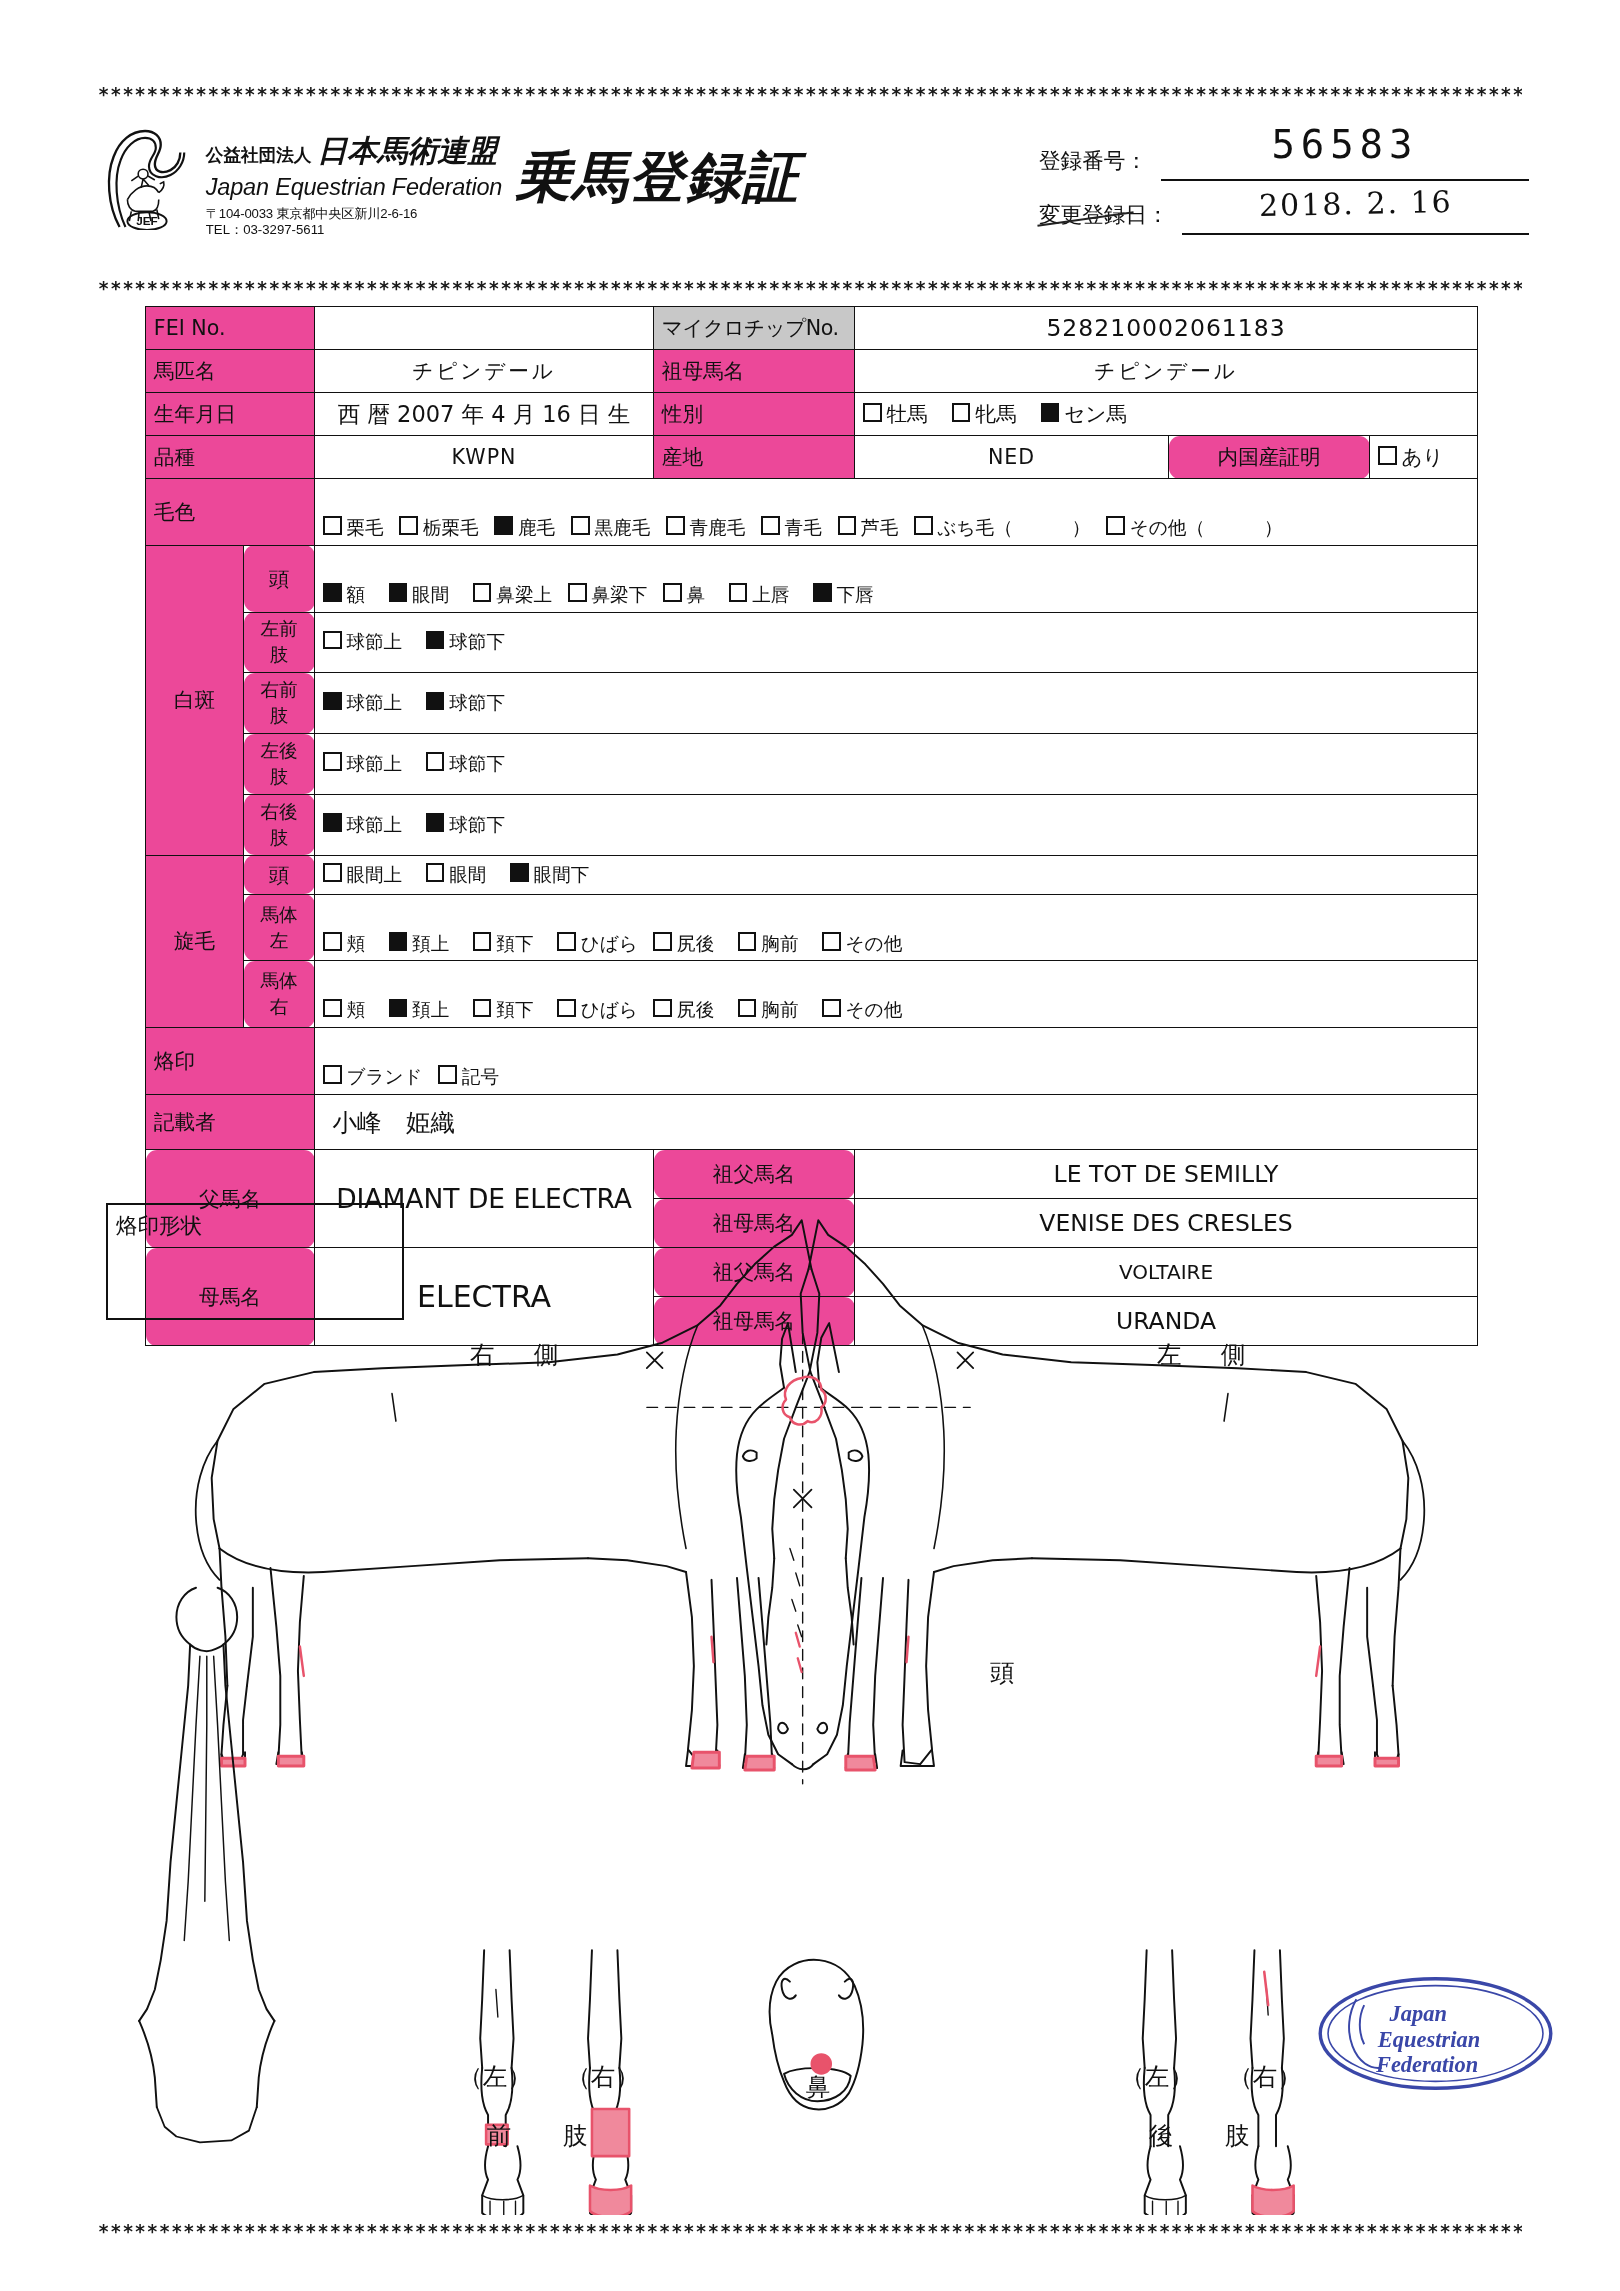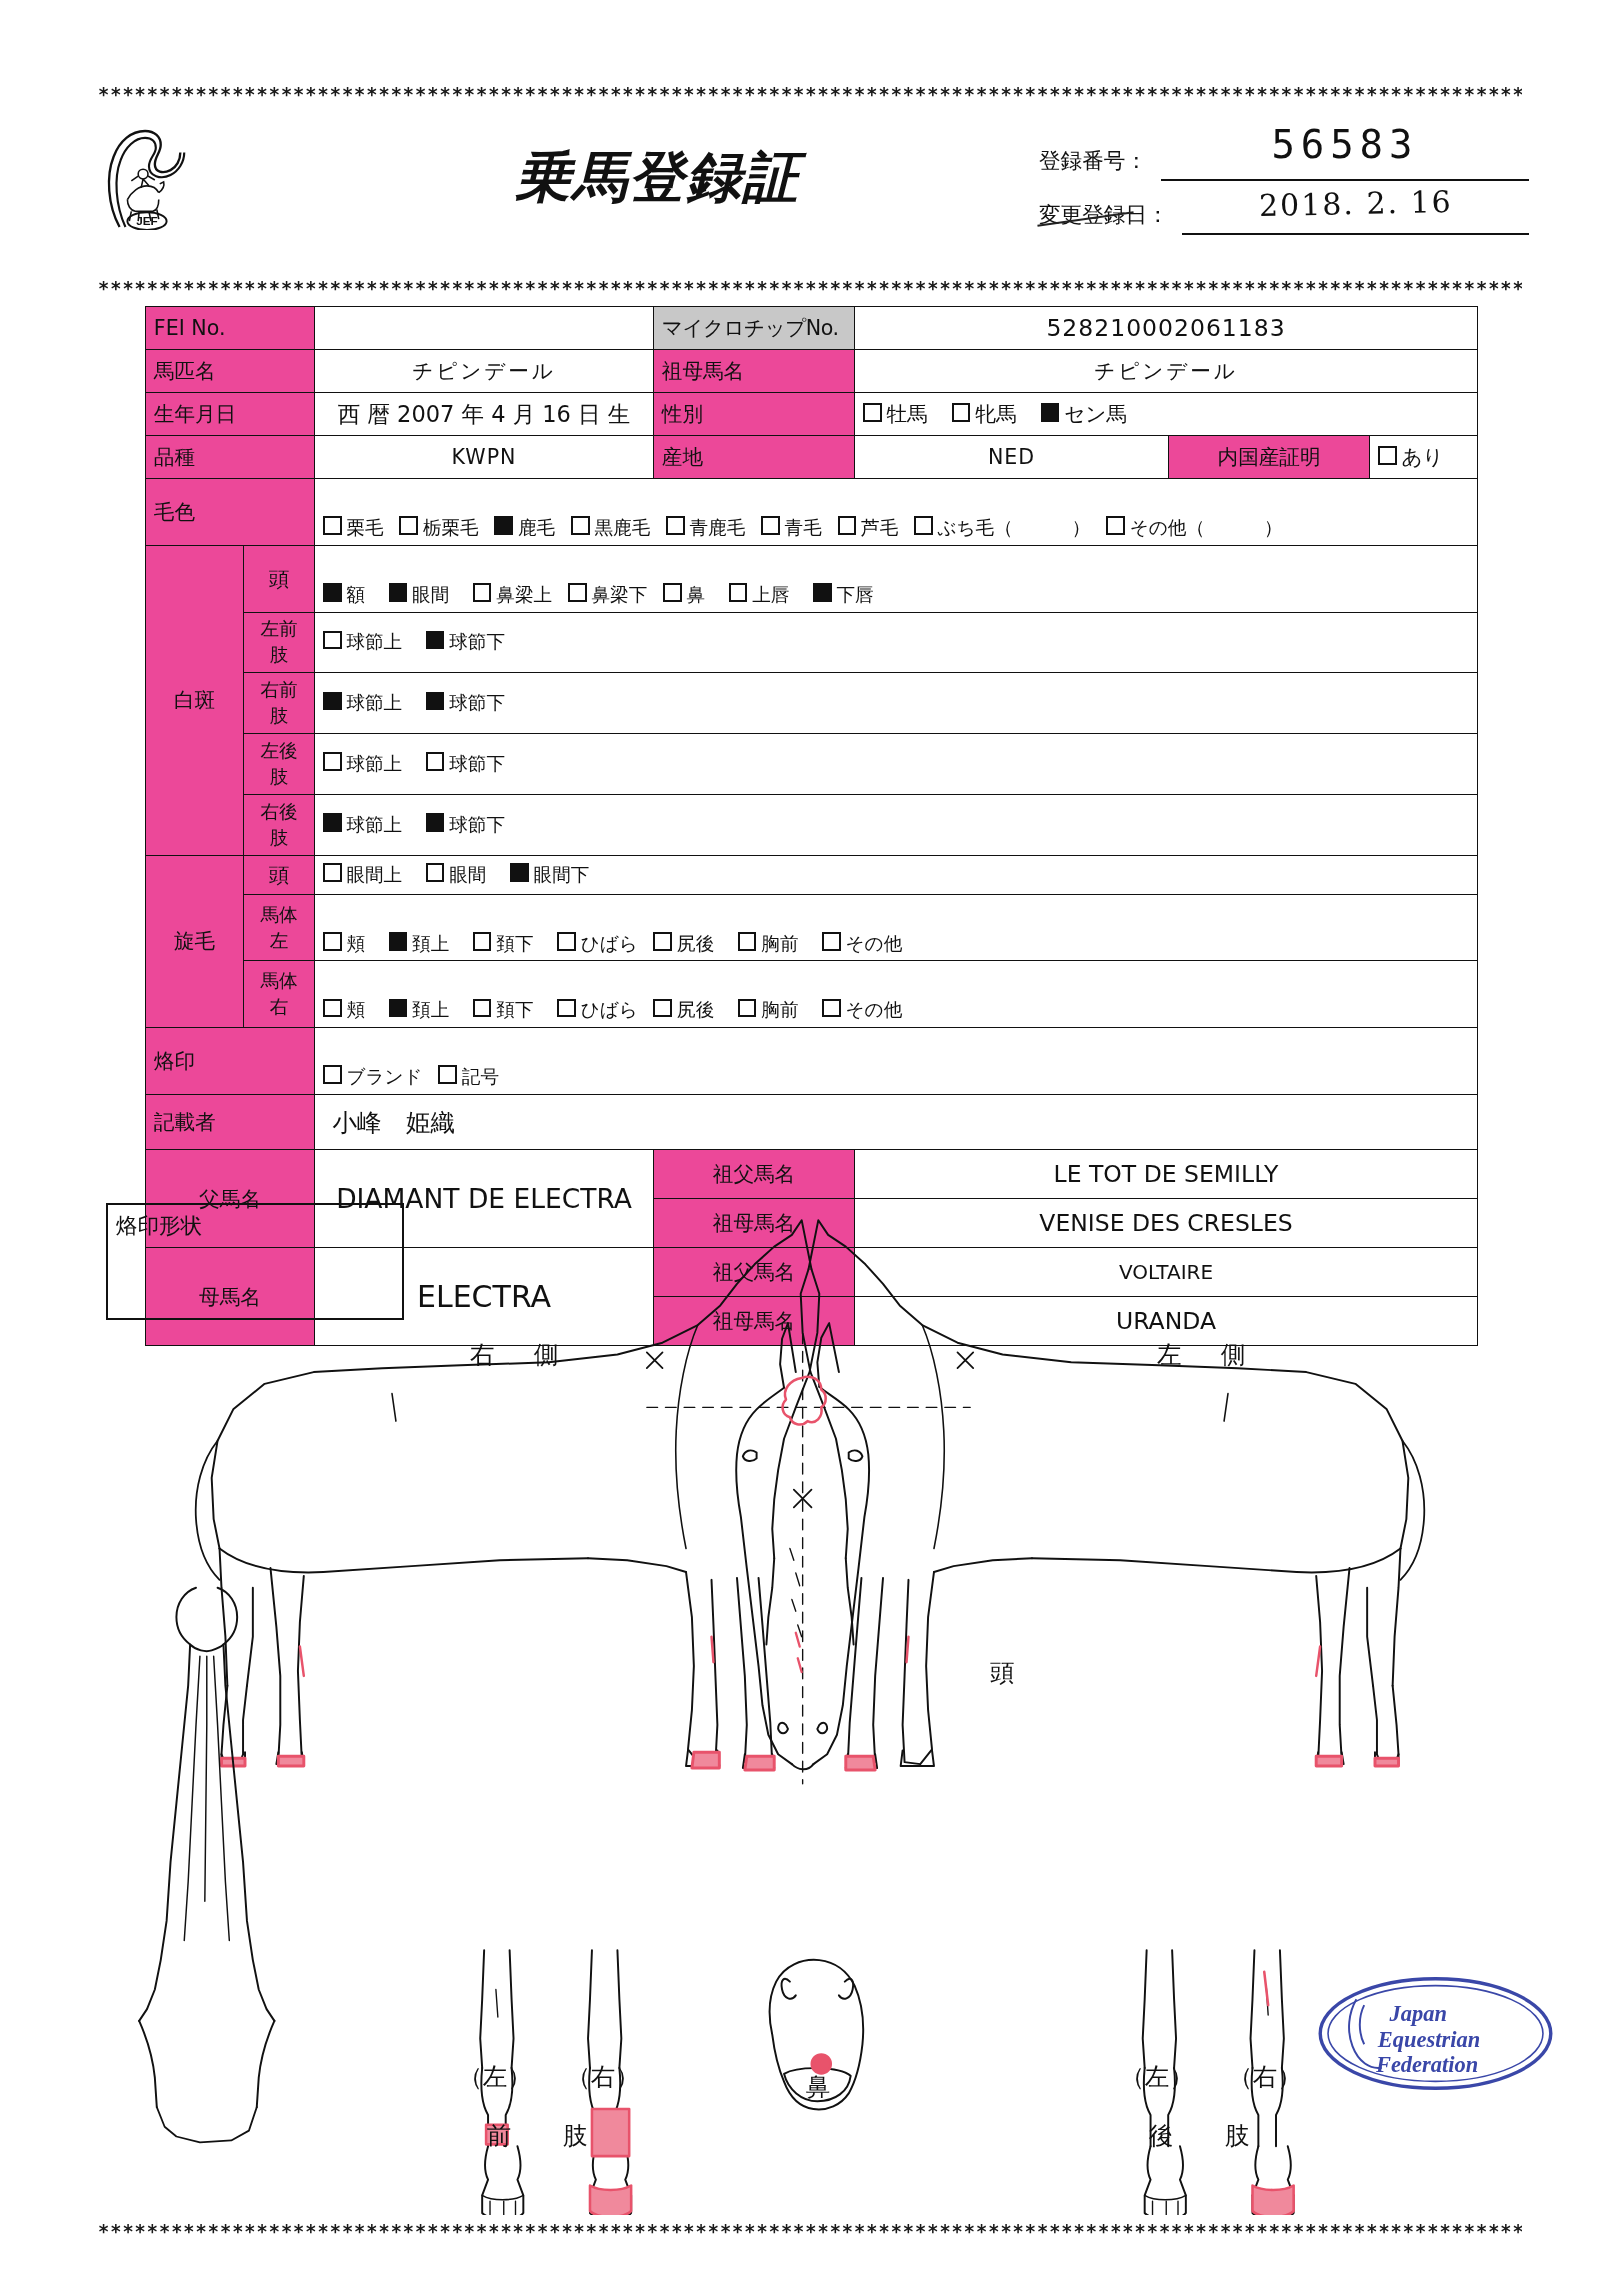--- a/index.html
+++ b/index.html
@@ -66,21 +66,21 @@
     border-collapse:collapse;table-layout:fixed;}
   .tbl td{
     border:1.6px solid #111;
     font-size:20.6px;
     padding:3.9px 7.8px;
     font-family:"DejaVu Sans","Liberation Sans",sans-serif;
     vertical-align:middle;
   }
   .hdr{background:#ec4899;font-size:20.6px;}
   .hdr-sm{background:#c8c8c8;font-size:17.6px;letter-spacing:-0.5px;}
-  .ctr{text-align:center;}
+  .ctr{text-align:center;border-radius:11px;}
   .big{font-size:28px;letter-spacing:2.9px;}
   .med{font-size:25.5px;letter-spacing:1px;}
   .mono{font-family:"DejaVu Sans Mono","Liberation Mono",monospace;letter-spacing:1px;}
   .rowh{height:43px;}
   .rowh2{height:39px;}
 
   
   .cb{display:inline-block;width:14.7px;height:14.7px;border:2px solid #111;
     margin-right:4.9px;vertical-align:-1px;background:#fff;}
   .cb.on{background:#111;}
@@ -124,20 +124,29 @@
             <path d="M30 74 C34 66 42 60 50 60 C56 60 60 63 62 67"></path>
             <path d="M30 74 C30 80 33 85 38 86 L56 86 C60 85 62 80 62 74"></path>
             <path d="M34 86 L32 96 M42 86 L41 96 M52 86 L54 96 M60 84 L62 94"></path>
             <path d="M62 67 C66 64 68 60 67 56 L63 58"></path>
             <circle cx="46" cy="48" r="5"></circle>
             <path d="M46 53 L44 62 M46 53 L52 60 M41 50 L34 55 M51 50 L58 54"></path>
           </g>
           <ellipse cx="50" cy="96" rx="20" ry="9" fill="none" stroke="#111" stroke-width="2"></ellipse>
           <text x="50" y="100" font-size="12" font-weight="700" text-anchor="middle" font-family="Liberation Sans, sans-serif" fill="#111">JEF</text>
         </svg>
+      </div>
+      <div class="org-names">
+        <div class="org-line1">
+          <span class="org-kanji-small">公益社団法人</span>
+          <span class="org-kanji-big">日本馬術連盟</span>
+        </div>
+        <div class="org-en">Japan Equestrian Federation</div>
+        <div class="org-addr">〒104-0033 東京都中央区新川2-6-16</div>
+        <div class="org-tel">TEL：03-3297-5611</div>
       </div>
     </div>
 
     <div class="doc-title">乗馬登録証</div>
 
     <div class="regblock">
       <div class="regrow">
         <span class="reglabel">登録番号：</span>
         <span class="regline">
           <span class="regvalue">56583</span>

